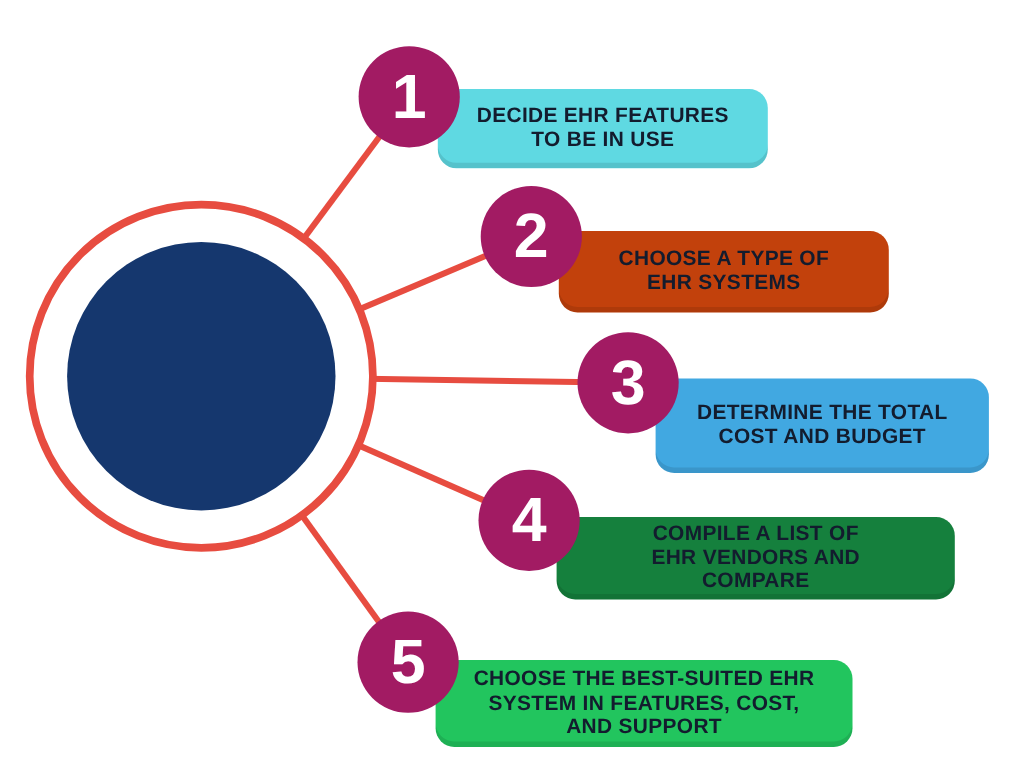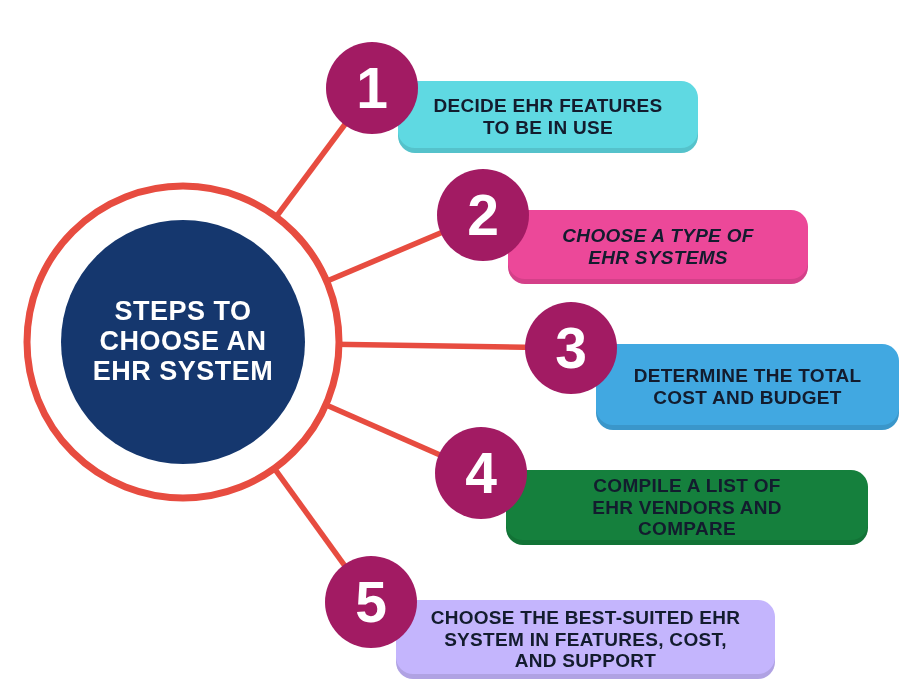--- a/index.html
+++ b/index.html
@@ -85,49 +85,46 @@
   <svg class="connector-layer" viewBox="0 0 920 690">
     <line x1="183" y1="342" x2="372" y2="88" stroke-width="5.5" stroke="#e74c40"></line>
     <line x1="183" y1="342" x2="483" y2="215" stroke-width="5.5" stroke="#e74c40"></line>
     <line x1="183" y1="342" x2="571" y2="348" stroke-width="5.5" stroke="#e74c40"></line>
     <line x1="183" y1="342" x2="481" y2="473" stroke-width="5.5" stroke="#e74c40"></line>
     <line x1="183" y1="342" x2="371" y2="602" stroke-width="5.5" stroke="#e74c40"></line>
     <circle cx="183" cy="342" r="156" fill="#ffffff" stroke-width="7" stroke="#e74c40"></circle>
     <circle cx="183" cy="342" r="122" fill="#15376e"></circle>
   </svg>
 
-  <div class="center-label">STEPS TO
-CHOOSE AN
-EHR SYSTEM</div>
 
   <div class="step">
     <div class="bar bar-1" style="background-color: rgb(95, 217, 226);">DECIDE EHR FEATURES
 TO BE IN USE</div>
     <div class="num-circle cir-1" style="background-color: rgb(162, 27, 99);">1</div>
   </div>
 
   <div class="step">
-    <div class="bar bar-2" style="background-color: #ec4899; font-style: italic;">CHOOSE A TYPE OF
+    <div class="bar bar-2" style="background-color: #c2410c;">CHOOSE A TYPE OF
 EHR SYSTEMS</div>
     <div class="num-circle cir-2" style="background-color: rgb(162, 27, 99);">2</div>
   </div>
 
   <div class="step">
     <div class="bar bar-3" style="background-color: rgb(65, 168, 225);">DETERMINE THE TOTAL
 COST AND BUDGET</div>
     <div class="num-circle cir-3" style="background-color: rgb(162, 27, 99);">3</div>
   </div>
 
   <div class="step">
     <div class="bar bar-4" style="background-color: #15803d;">COMPILE A LIST OF
 EHR VENDORS AND
 COMPARE</div>
     <div class="num-circle cir-4" style="background-color: rgb(162, 27, 99);">4</div>
   </div>
 
   <div class="step">
-    <div class="bar bar-5" style="background-color: #c4b5fd;">CHOOSE THE BEST-SUITED EHR
+    <div class="bar bar-5" style="background-color: #22c55e;">CHOOSE THE BEST-SUITED EHR
 SYSTEM IN FEATURES, COST,
 AND SUPPORT</div>
     <div class="num-circle cir-5" style="background-color: rgb(162, 27, 99);">5</div>
   </div>
 
 </div>
 
 </body></html>

